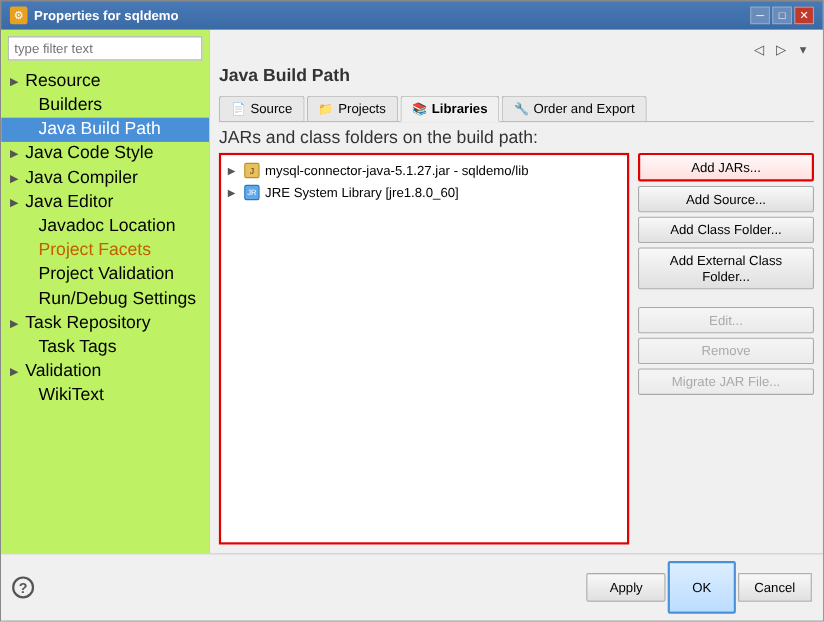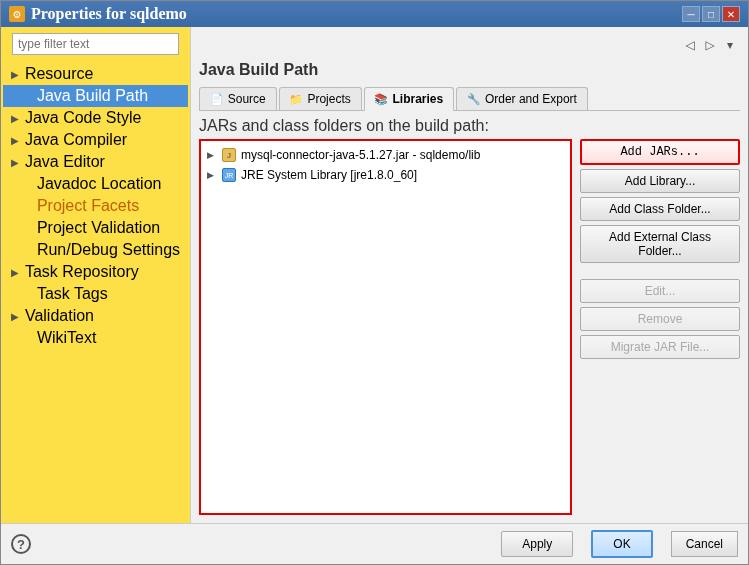--- a/index.html
+++ b/index.html
@@ -42,23 +42,22 @@
       height: 16px;
       background: #e8a020;
       border-radius: 2px;
       display: flex;
       align-items: center;
       justify-content: center;
       font-size: 10px;
       color: white;
     }
     .title-text {
-      font-size: 16px;
+      font-size: 12px;
       font-weight: bold;
-      font-family: Liberation Serif, serif;
     }
     .title-controls {
       display: flex;
       gap: 2px;
     }
     .title-btn {
       width: 18px;
       height: 16px;
       background: #6a8cb8;
       border: 1px solid #8aaad0;
@@ -73,26 +72,25 @@
       background: #c0392b;
     }
     .dialog-body {
       display: flex;
       flex-direction: row;
       flex: 1;
       overflow: hidden;
     }
     .left-panel {
       width: 190px;
-      background: #fde047;
+      background: #bef264;
       border-right: 1px solid #ccc;
       display: flex;
       flex-direction: column;
       flex-shrink: 0;
-      align-items: center;
     }
     .filter-input {
       margin: 6px;
       padding: 3px 5px;
       border: 1px solid #aaa;
       background: white;
       font-size: 12px;
       color: #aaa;
       outline: none;
     }
@@ -247,21 +245,20 @@
       background: linear-gradient(to bottom, #f8f8f8, #e0e0e0);
       border: 1px solid #aaa;
       font-size: 12px;
       cursor: pointer;
       text-align: center;
       border-radius: 2px;
     }
     .action-btn.highlighted {
       border: 2px solid #e00000;
       background: linear-gradient(to bottom, #fff8f8, #ffe0e0);
-      font-family: Liberation Mono, monospace;
     }
     .action-btn.disabled {
       color: #aaa;
       cursor: default;
       background: linear-gradient(to bottom, #f5f5f5, #ebebeb);
     }
     .separator {
       height: 8px;
     }
     .bottom-bar {
@@ -281,33 +278,33 @@
       display: flex;
       align-items: center;
       justify-content: center;
       font-size: 13px;
       font-weight: bold;
       color: #555;
       cursor: pointer;
     }
     .bottom-right {
       display: flex;
-      gap: 18px;
+      gap: 2px;
       align-items: center;
     }
     .apply-btn {
       padding: 5px 20px;
       background: linear-gradient(to bottom, #f8f8f8, #e0e0e0);
       border: 1px solid #aaa;
       font-size: 12px;
       cursor: pointer;
       border-radius: 2px;
     }
     .ok-btn {
-      padding: 5px 20px;
+      padding: 15px 20px;
       background: linear-gradient(to bottom, #ddeeff, #bbddff);
       border: 2px solid #4a90d9;
       font-size: 12px;
       cursor: pointer;
       border-radius: 2px;
     }
     .cancel-btn {
       padding: 5px 14px;
       background: linear-gradient(to bottom, #f8f8f8, #e0e0e0);
       border: 1px solid #aaa;
@@ -348,20 +345,24 @@
   </div>
 
   <div class="dialog-body">
 
     <div class="left-panel">
       <input class="filter-input" type="text" placeholder="type filter text" style="">
       <div class="tree-list" id="tree-list">
       <div class="tree-item">
             <span class="tree-arrow">▶</span>
             <span class="item-label">Resource</span>
+          </div>
+          <div class="tree-item indent">
+            <span class="tree-arrow"></span>
+            <span class="item-label">Builders</span>
           </div>
           <div class="tree-item indent selected">
             <span class="tree-arrow"></span>
             <span class="item-label">Java Build Path</span>
           </div>
           <div class="tree-item">
             <span class="tree-arrow">▶</span>
             <span class="item-label">Java Code Style</span>
           </div>
           <div class="tree-item">
@@ -450,21 +451,21 @@
               <span class="list-item-arrow">▶</span>
               <div class="list-item-icon">
                 <div class="jre-icon">JR</div>
               </div>
               <span class="list-item-text">JRE System Library [jre1.8.0_60]</span>
             </div>
           </div>
 
         <div class="buttons-panel" id="buttons-panel">
         <button class="action-btn highlighted">Add JARs...</button>
-            <button class="action-btn">Add Library...</button>
+            <button class="action-btn">Add Source...</button>
             <button class="action-btn">Add Class Folder...</button>
             <button class="action-btn">Add External Class Folder...</button>
             <div class="separator"></div>
             <button class="action-btn disabled" disabled="">Edit...</button>
             <button class="action-btn disabled" disabled="">Remove</button>
             <button class="action-btn disabled" disabled="">Migrate JAR File...</button>
           </div>
       </div>
     </div>
   </div>

